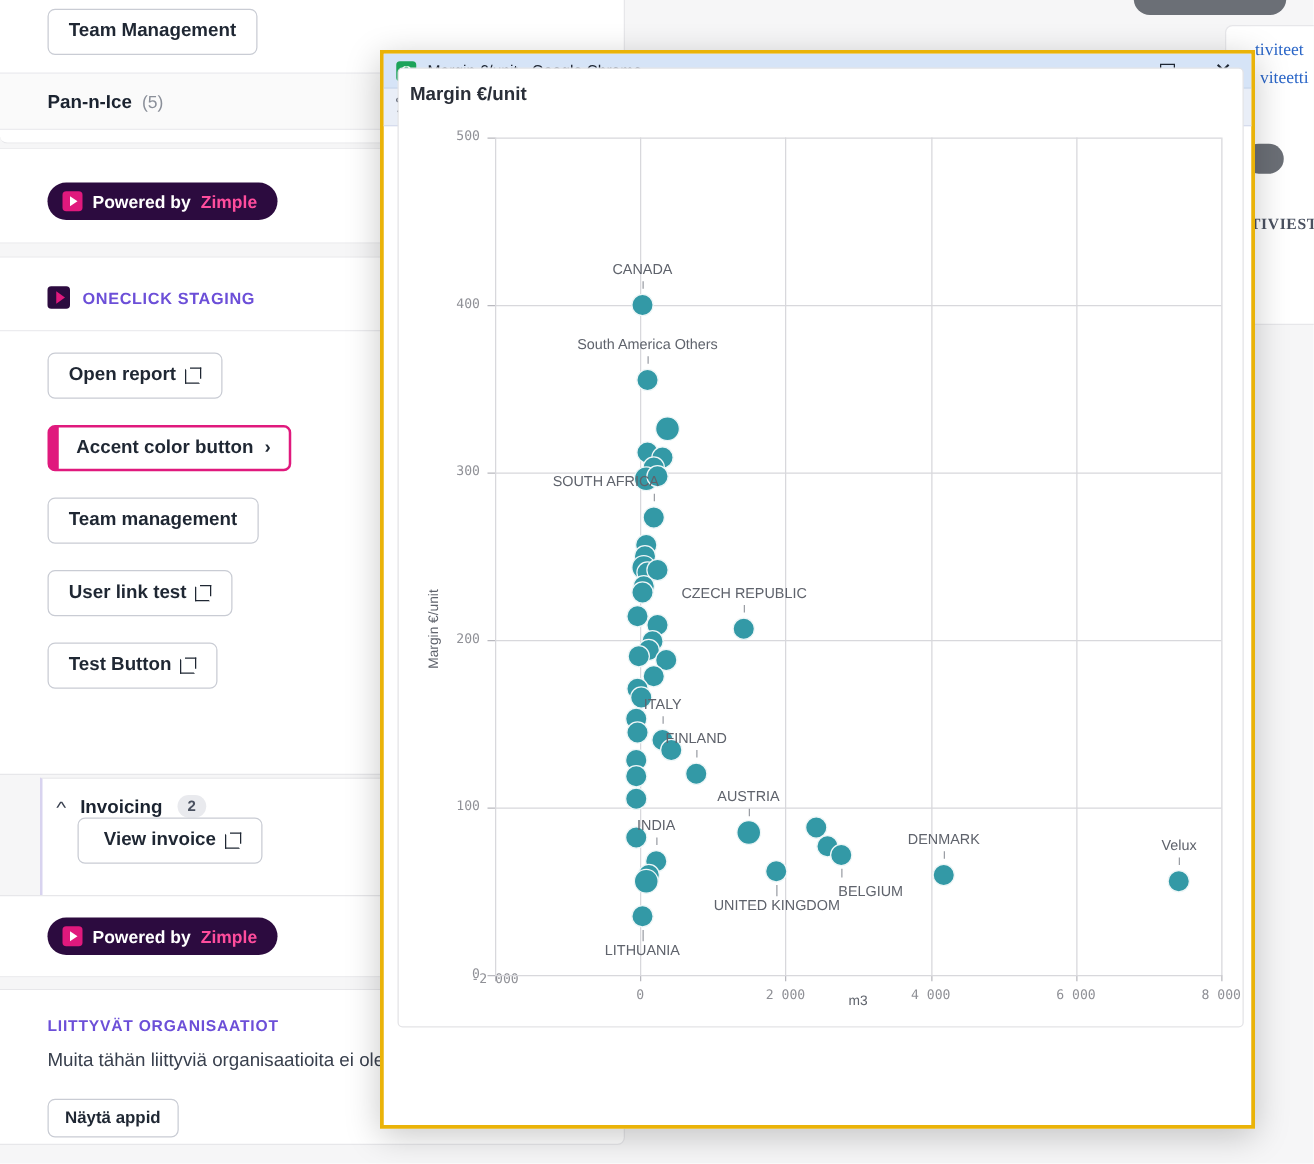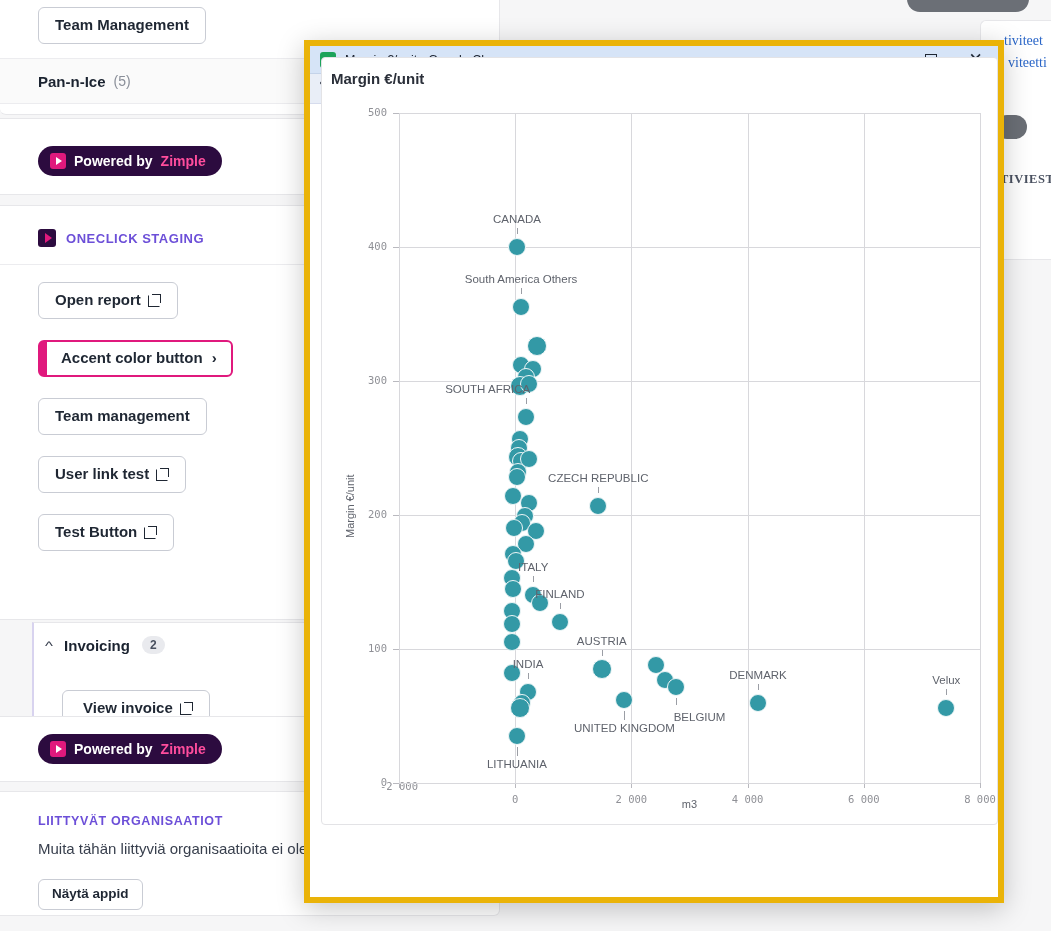--- a/index.html
+++ b/index.html
@@ -109,21 +109,21 @@
   .right-text.muted { color:#4a5160; }
   .dark-pill-top {
     position:absolute; background:#6b6f76; border-radius: 999px;
   }
   .gray-dot { position:absolute; background:#6b6f76; border-radius: 999px; }
 
   
   .chrome-win {
     position:absolute; left: 304px; top: 40px; width: 700px; height: 863px;
     background:#ffffff;
-    border:6px solid #eab308;
+    border:3px solid #eab308;
     box-shadow: 0 6px 26px rgba(0,0,0,.22);
     text-decoration: underline;
   }
   .chrome-title {
     height: 28px; background:#d6e4f7;
     display:flex; align-items:center; padding-left:10px; gap:9px;
     border-bottom: 1px solid #c4d3e9;
   }
   .fav {
     width: 16px; height: 16px; border-radius:3px; background:#1ca35a;
@@ -255,21 +255,21 @@
 
 
     <div class="nested-panel" style="left:32px; top:622px; width:468px; height:100px; background:#fff; border-top:1px solid #e7e7ea; border-right:1px solid #e7e7ea;"></div>
 
     <div class="accordion" style="left:46px; top:636px;">
       <span class="acc-chev">^</span>
       <span class="acc-label">Invoicing</span>
       <span class="acc-badge">2</span>
     </div>
 
-    <button class="btn" style="position:absolute; left:62px; top:690px;padding-left:20px;">
+    <button class="btn" style="position:absolute; left:62px; top:654px;padding-left:20px;">
       <span>View invoice</span>
       <span class="ext-ico"></span>
     </button>
 
     <div class="card" style="left:0; top:716px; width:500px; height:66px; border-left:0; border-radius:0 6px 6px 0;"></div>
     <div class="pw-pill" style="left:38px; top:734px;">
       <span class="zlogo"></span>
       <span>Powered by</span>
       <span class="zimple">Zimple</span>
     </div>

